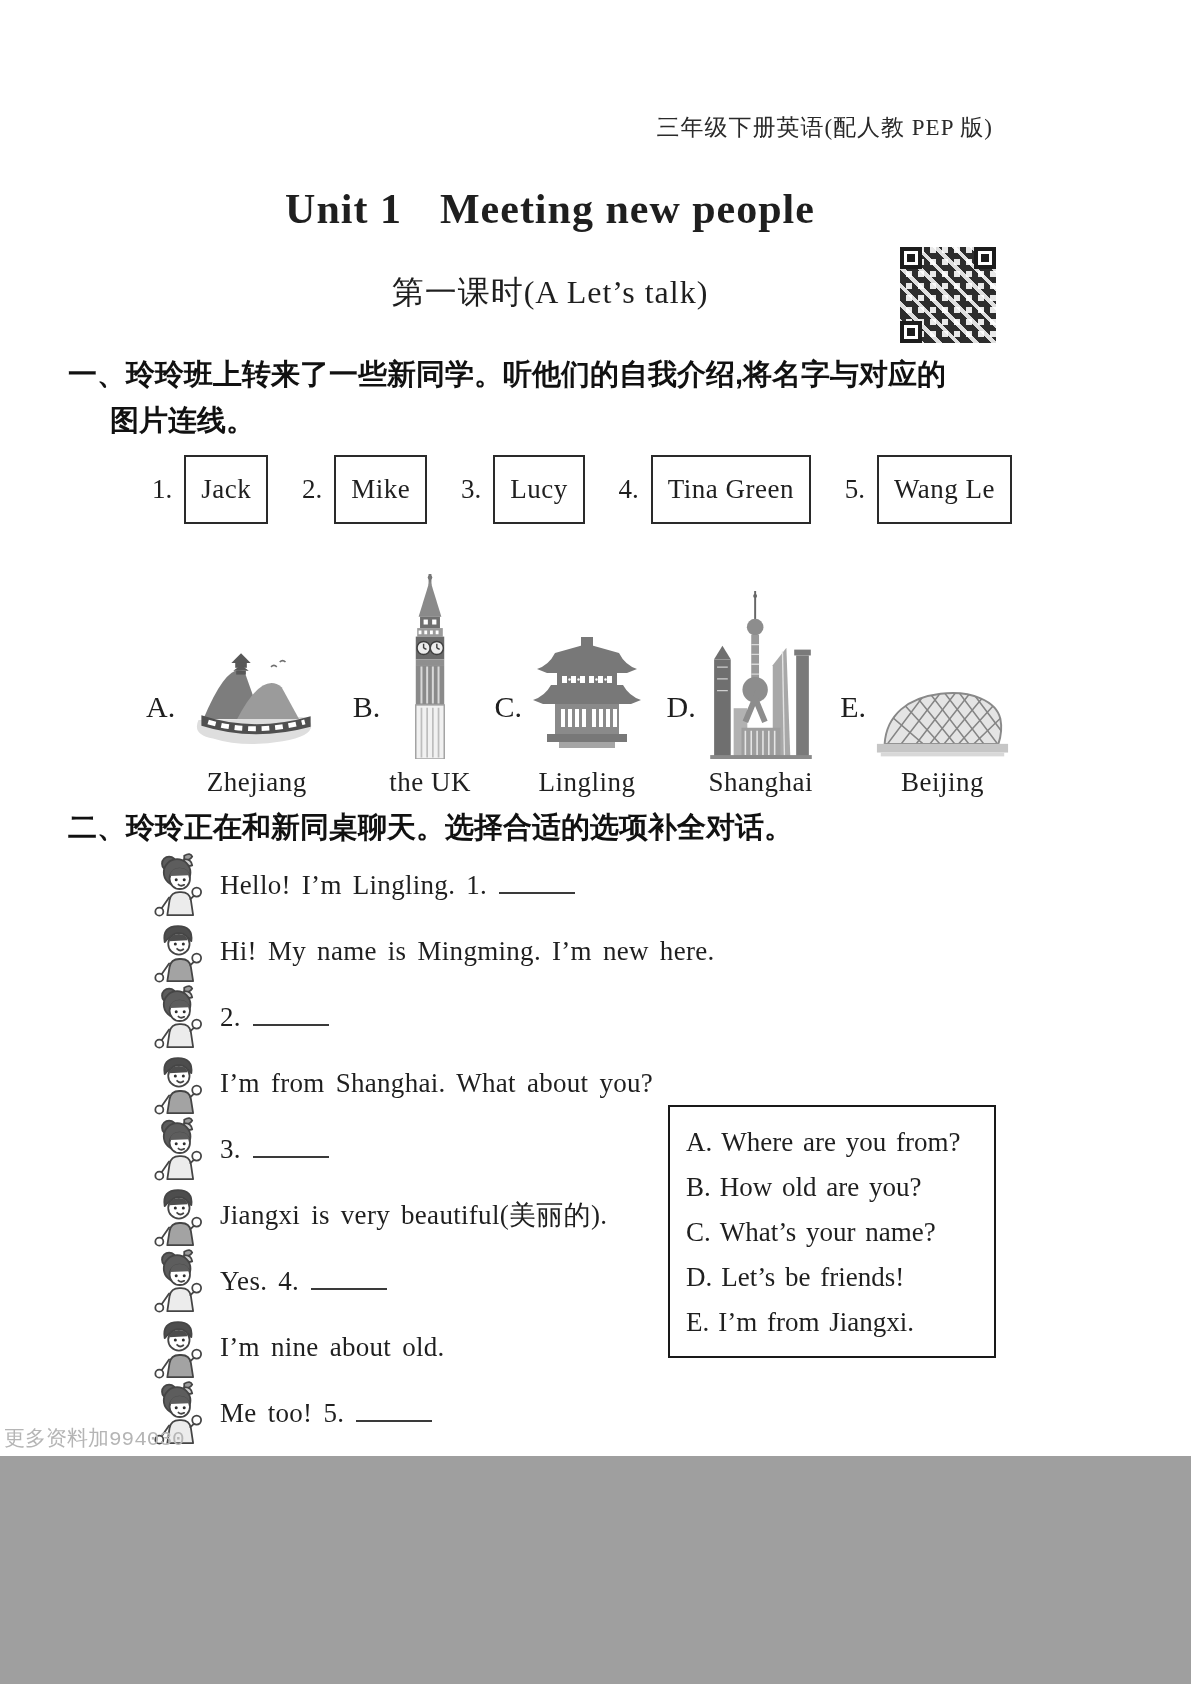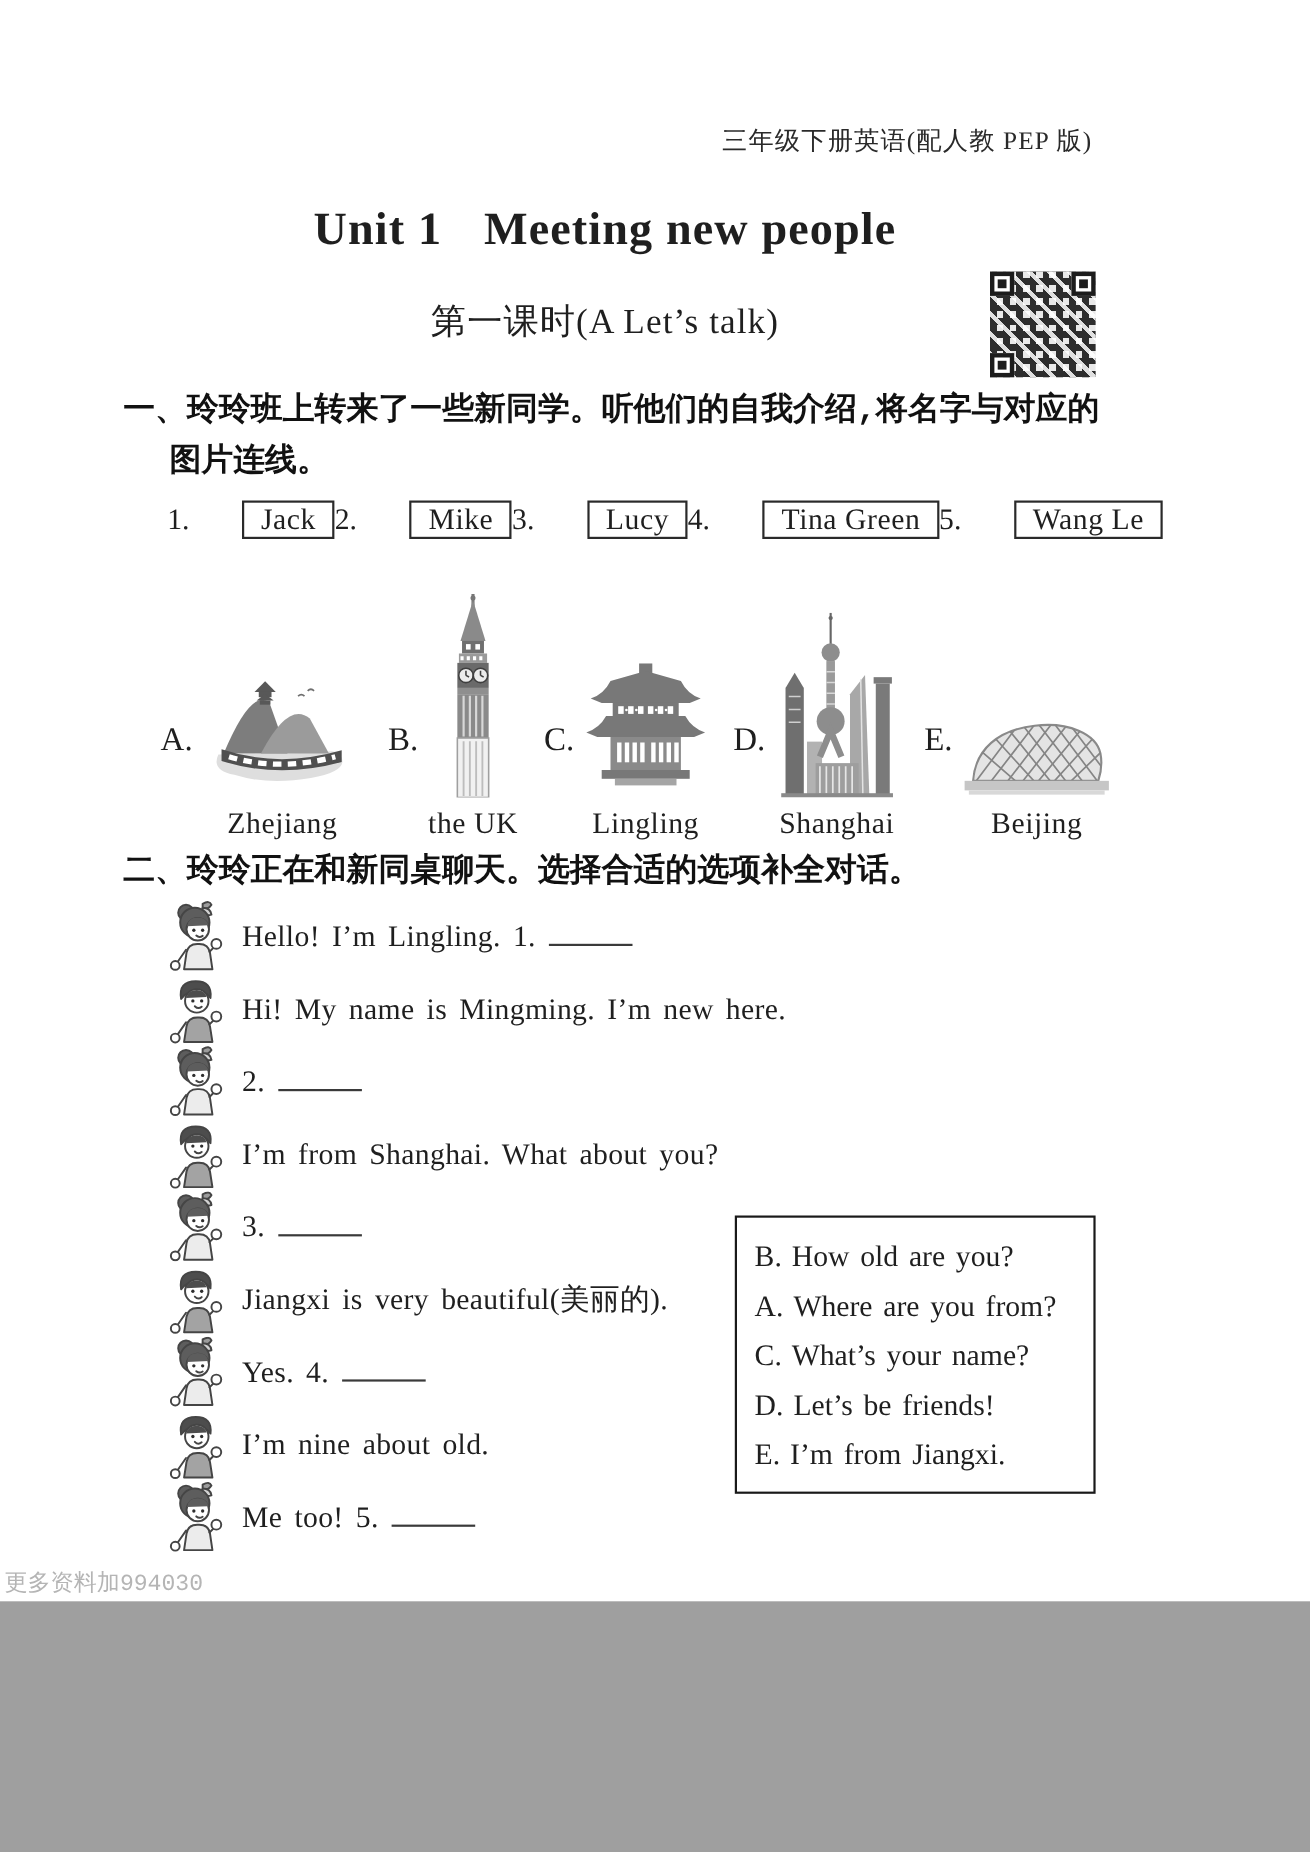--- a/index.html
+++ b/index.html
@@ -16,32 +16,32 @@
             font-size:32px;letter-spacing:1px;}
   
   .qr{position:absolute;left:900px;top:247px;width:96px;height:96px;background:
       repeating-linear-gradient(45deg,rgba(255,255,255,.85) 0 4px,rgba(255,255,255,0) 4px 13px),
       repeating-linear-gradient(0deg,#2d2d2d 0 6px,transparent 6px 12px),
       repeating-linear-gradient(90deg,#2d2d2d 0 6px,#e9e9e9 6px 12px);}
   .qr .finder{position:absolute;width:22px;height:22px;background:#fff;border:4px solid #1c1c1c;box-sizing:border-box;}
   .qr .finder::after{content:"";position:absolute;left:3px;top:3px;width:8px;height:8px;background:#1c1c1c;}
   .qr .f-tl{left:0;top:0}.qr .f-tr{right:0;top:0}.qr .f-bl{left:0;bottom:0}
   
-  .sec-heading{margin-left:112px;width:910px;margin-top:36px;
-               font-family:Liberation Mono, monospace;font-weight:700;
+  .sec-heading{margin-left:68px;width:910px;margin-top:36px;
+               font-family:Liberation Sans, sans-serif;font-weight:700;
                font-size:29px;line-height:46px;color:#111;}
   .sec-heading .indent{margin-left:42px;}
   .sec2{margin-top:6px;}
   
   .names-row{margin-left:152px;width:860px;margin-top:12px;display:flex;
              justify-content:space-between;align-items:center;}
   .name-item{display:flex;align-items:center;}
   .name-num{font-size:27px;margin-right:12px;}
-  .name-box{border:2.5px solid #2a2a2a;padding:0 15px;font-size:27px;
-            letter-spacing:.5px;white-space:nowrap;margin-left:36px;}
+  .name-box{border:2.5px solid #2a2a2a;padding:17px 15px;font-size:27px;
+            letter-spacing:.5px;white-space:nowrap;}
   
   .pics-row{margin-left:146px;width:864px;margin-top:50px;display:flex;
             justify-content:space-between;align-items:flex-end;}
   .pic-cell{display:flex;align-items:flex-end;}
   .pic-letter{font-size:30px;margin-right:9px;margin-bottom:74px;}
   .pic-imgcol{display:flex;flex-direction:column;align-items:center;}
   .pic-label{font-size:27px;margin-top:8px;letter-spacing:.5px;white-space:nowrap;}
   
   .dialogue{margin-left:150px;margin-top:2px;}
   .dlg-row{display:flex;align-items:center;height:66px;}
@@ -365,22 +365,22 @@
         </svg>
       <div class="dlg-line">
           <span>Me too! 5.</span>
           <span class="blank"></span>
         </div>
     </div>
 
   </div>
 
   <div class="options-box">
+    <div class="opt-row"><span class="opt-letter">A.</span><span>Where are you from?</span></div>
     <div class="opt-row"><span class="opt-letter">B.</span><span>How old are you?</span></div>
-    <div class="opt-row"><span class="opt-letter">A.</span><span>Where are you from?</span></div>
     <div class="opt-row"><span class="opt-letter">C.</span><span>What’s your name?</span></div>
     <div class="opt-row"><span class="opt-letter">D.</span><span>Let’s be friends!</span></div>
     <div class="opt-row"><span class="opt-letter">E.</span><span>I’m from Jiangxi.</span></div>
   </div>
 
   <div class="page-num">1</div>
   <div class="watermark">更多资料加994030</div>
 
 </div>
 

